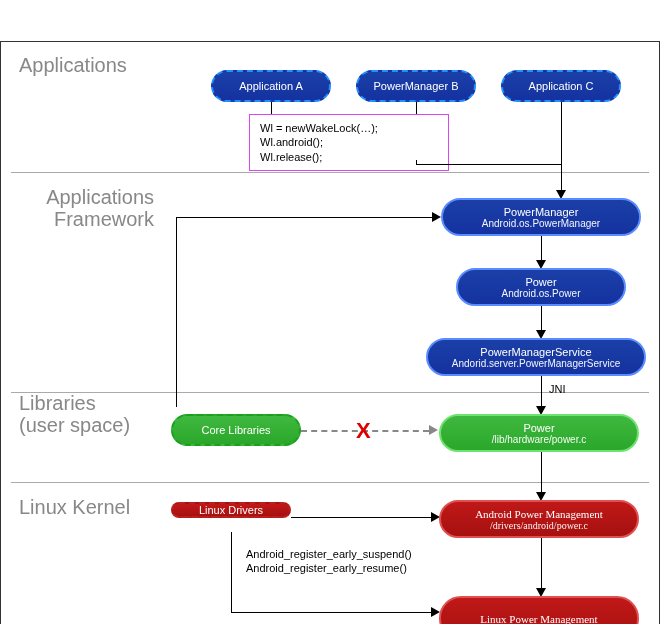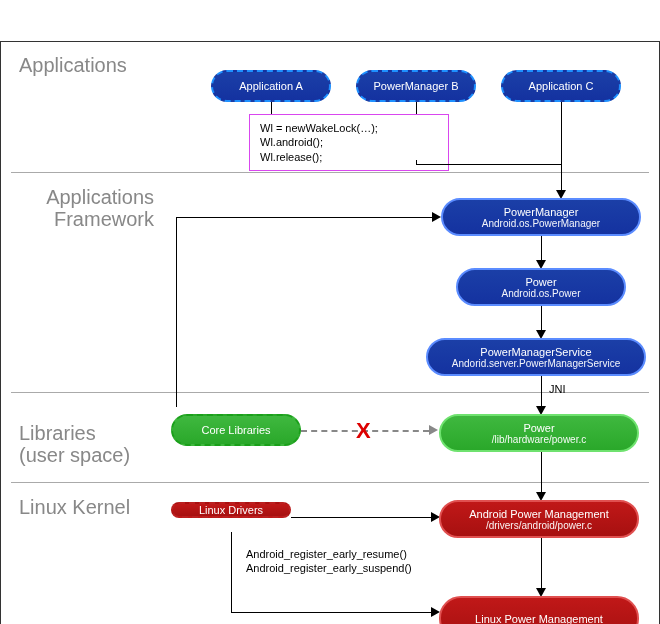--- a/index.html
+++ b/index.html
@@ -5,21 +5,21 @@
   * { box-sizing: border-box; margin: 0; padding: 0; }
   body { font-family: Arial, Helvetica, sans-serif; background: #fff; }
   .canvas { position: relative; width: 660px; height: 624px; border: 1px solid #333; background: #fff; overflow: hidden; margin-top: 41px; }
   .section-label { position: absolute; color: #888; font-size: 20px; line-height: 1.1; }
   .divider { position: absolute; left: 10px; right: 10px; height: 0; border-top: 1px solid #aaa; }
   .pill { position: absolute; border-radius: 22px; color: #fff; text-align: center; display: flex; flex-direction: column; justify-content: center; align-items: center; }
   .blue { background: linear-gradient(#1b3fa7, #1432a0); border: 2px dashed #1e90ff; }
   .blue-solid { background: linear-gradient(#1b3fa7, #1432a0); border: 2px solid #5b8cff; }
   .green { background: linear-gradient(#3fb83f, #2aa82a); border: 2px solid #6fe26f; }
   .green-dashed { background: linear-gradient(#3fb83f, #2aa82a); border: 2px dashed #1aa01a; }
-  .red { background: linear-gradient(#c01818, #a71010); border: 2px solid #e05050; }
+  .red { background: linear-gradient(#c01818, #a71010); border: 2px solid #e05050; font-family: Liberation Serif, serif; }
   .red-dashed { background: linear-gradient(#c01818, #a71010); border: 2px dashed #bb2020; }
   .pill .t1 { font-size: 11px; }
   .pill .t2 { font-size: 10px; opacity: .95; }
   .codebox { position: absolute; border: 1px solid #d946ef; background: #fff; font-size: 11px; padding: 6px 10px; line-height: 1.3; }
   .note { position: absolute; font-size: 11px; color: #000; line-height: 1.3; }
   .arrow { position: absolute; background: #000; }
   .arrow.v { width: 1px; }
   .arrow.h { height: 1px; }
   .arrow-dash-h { position: absolute; border-top: 2px dashed #888; height: 0; }
   .arrowhead { position: absolute; width: 0; height: 0; }
@@ -32,21 +32,21 @@
 </head>
 <body>
 
 <div class="canvas">
 
   <div class="section-label" style="left:18px; top:12px;">Applications</div>
   <div class="section-label" style="left:18px; top:144px; text-align:right; width:135px;">
     <span>Applications</span><br>
     <span>Framework</span>
   </div>
-  <div class="section-label" style="left:18px; top:380px;">
+  <div class="section-label" style="left:18px; top:350px;">
     <span>Libraries</span><br>
     <span>(user space)</span>
   </div>
   <div class="section-label" style="left:18px; top:454px;">Linux Kernel</div>
 
   <div class="divider" style="top:130px;"></div>
   <div class="divider" style="top:350px;"></div>
   <div class="divider" style="top:440px;"></div>
 
   <div class="pill blue" style="left:210px; top:28px; width:120px; height:32px;">
@@ -125,22 +125,22 @@
   <div class="pill red" style="left:438px; top:458px; width:200px; height:38px;">
     <span class="t1">Android Power Management</span>
     <span class="t2">/drivers/android/power.c</span>
   </div>
 
   <div class="arrow v" style="left:230px; top:490px; height:80px;"></div>
   <div class="arrow h" style="left:230px; top:570px; width:200px;"></div>
   <div class="arrowhead ah-right" style="left:430px; top:565px;"></div>
 
   <div class="note" style="left:245px; top:505px;">
+    <div>Android_register_early_suspend()</div>
     <div>Android_register_early_resume()</div>
-    <div>Android_register_early_suspend()</div>
   </div>
 
   <div class="arrow v" style="left:540px; top:496px; height:50px;"></div>
   <div class="arrowhead ah-down" style="left:535px; top:546px;"></div>
 
   <div class="pill red" style="left:438px; top:554px; width:200px; height:45px;">
     <span class="t1">Linux Power Management</span>
   </div>
 
   <div class="watermark">罗索工作室  ROSOO.NET</div>

